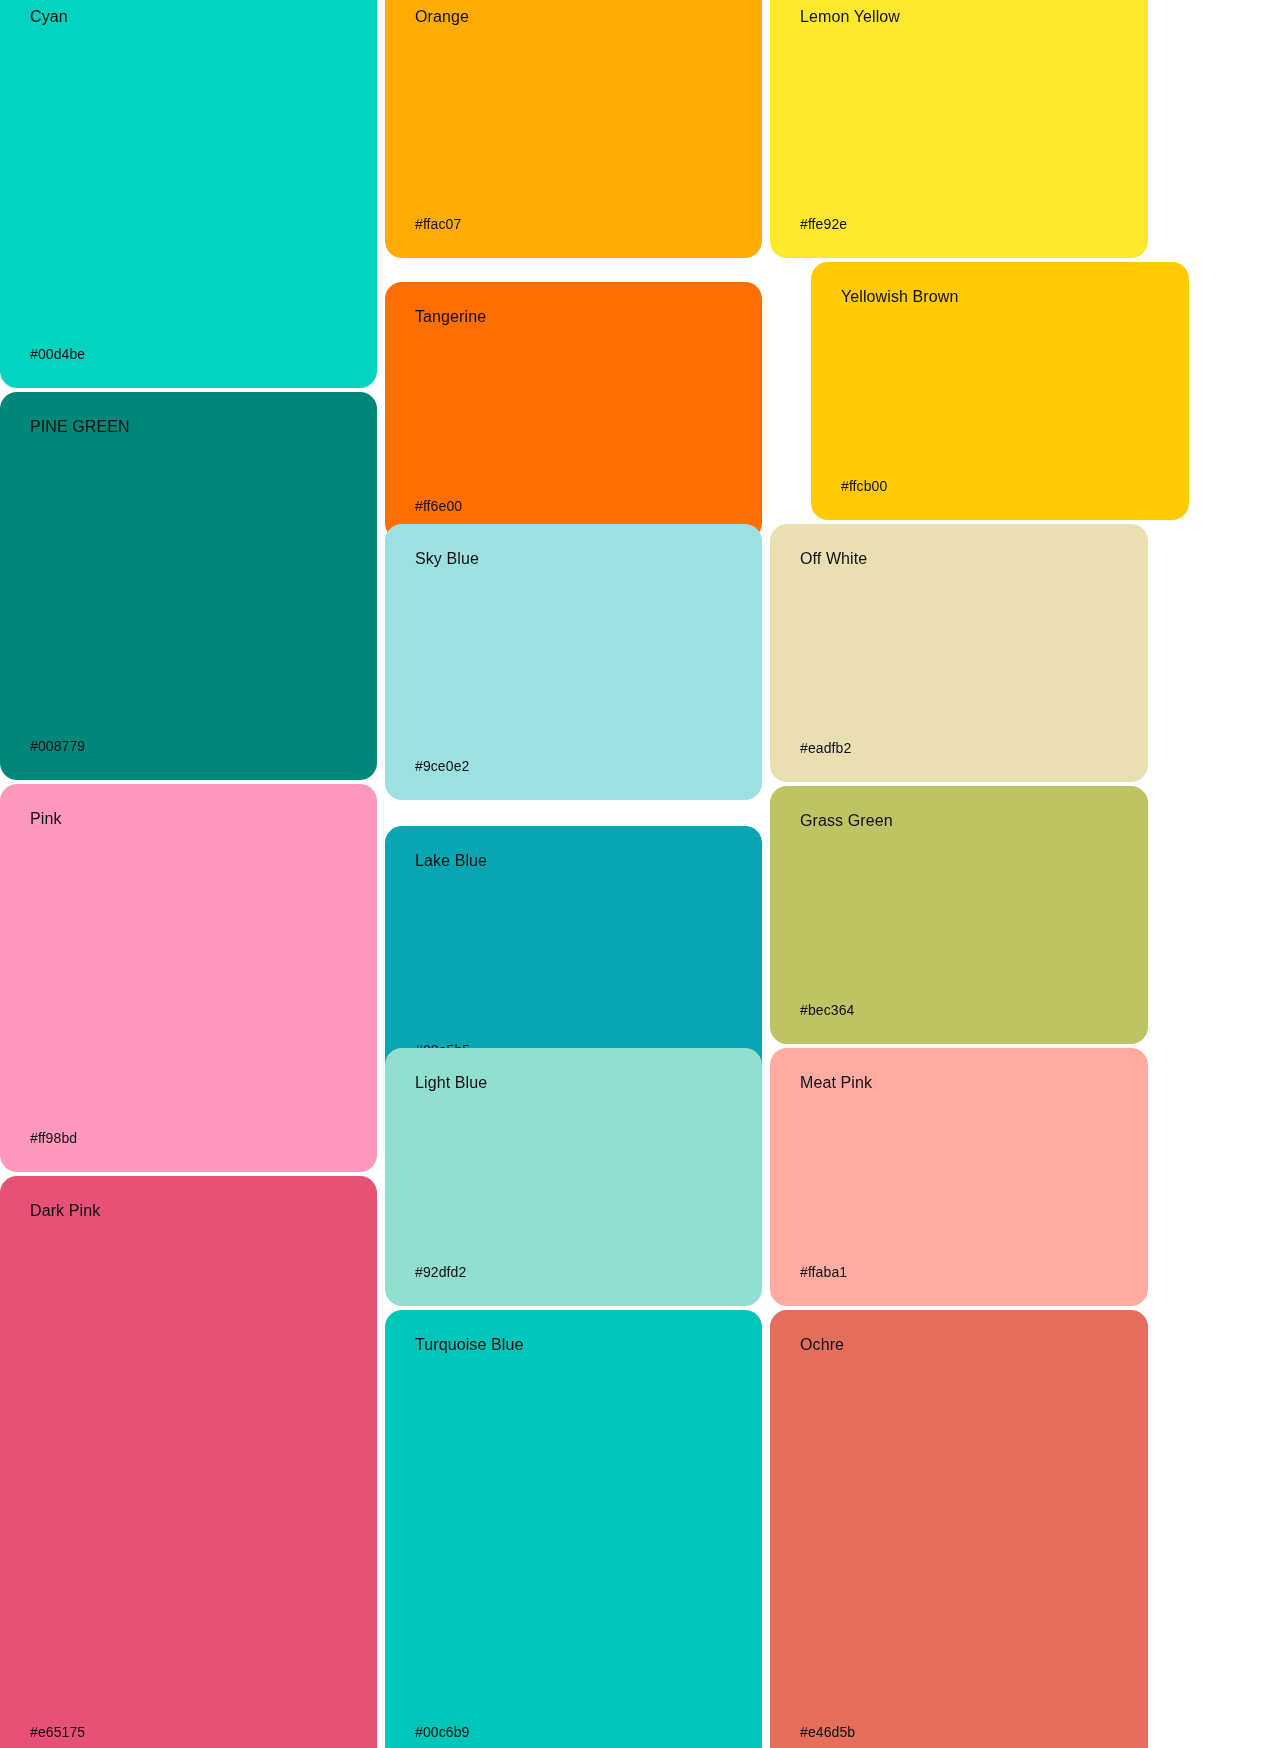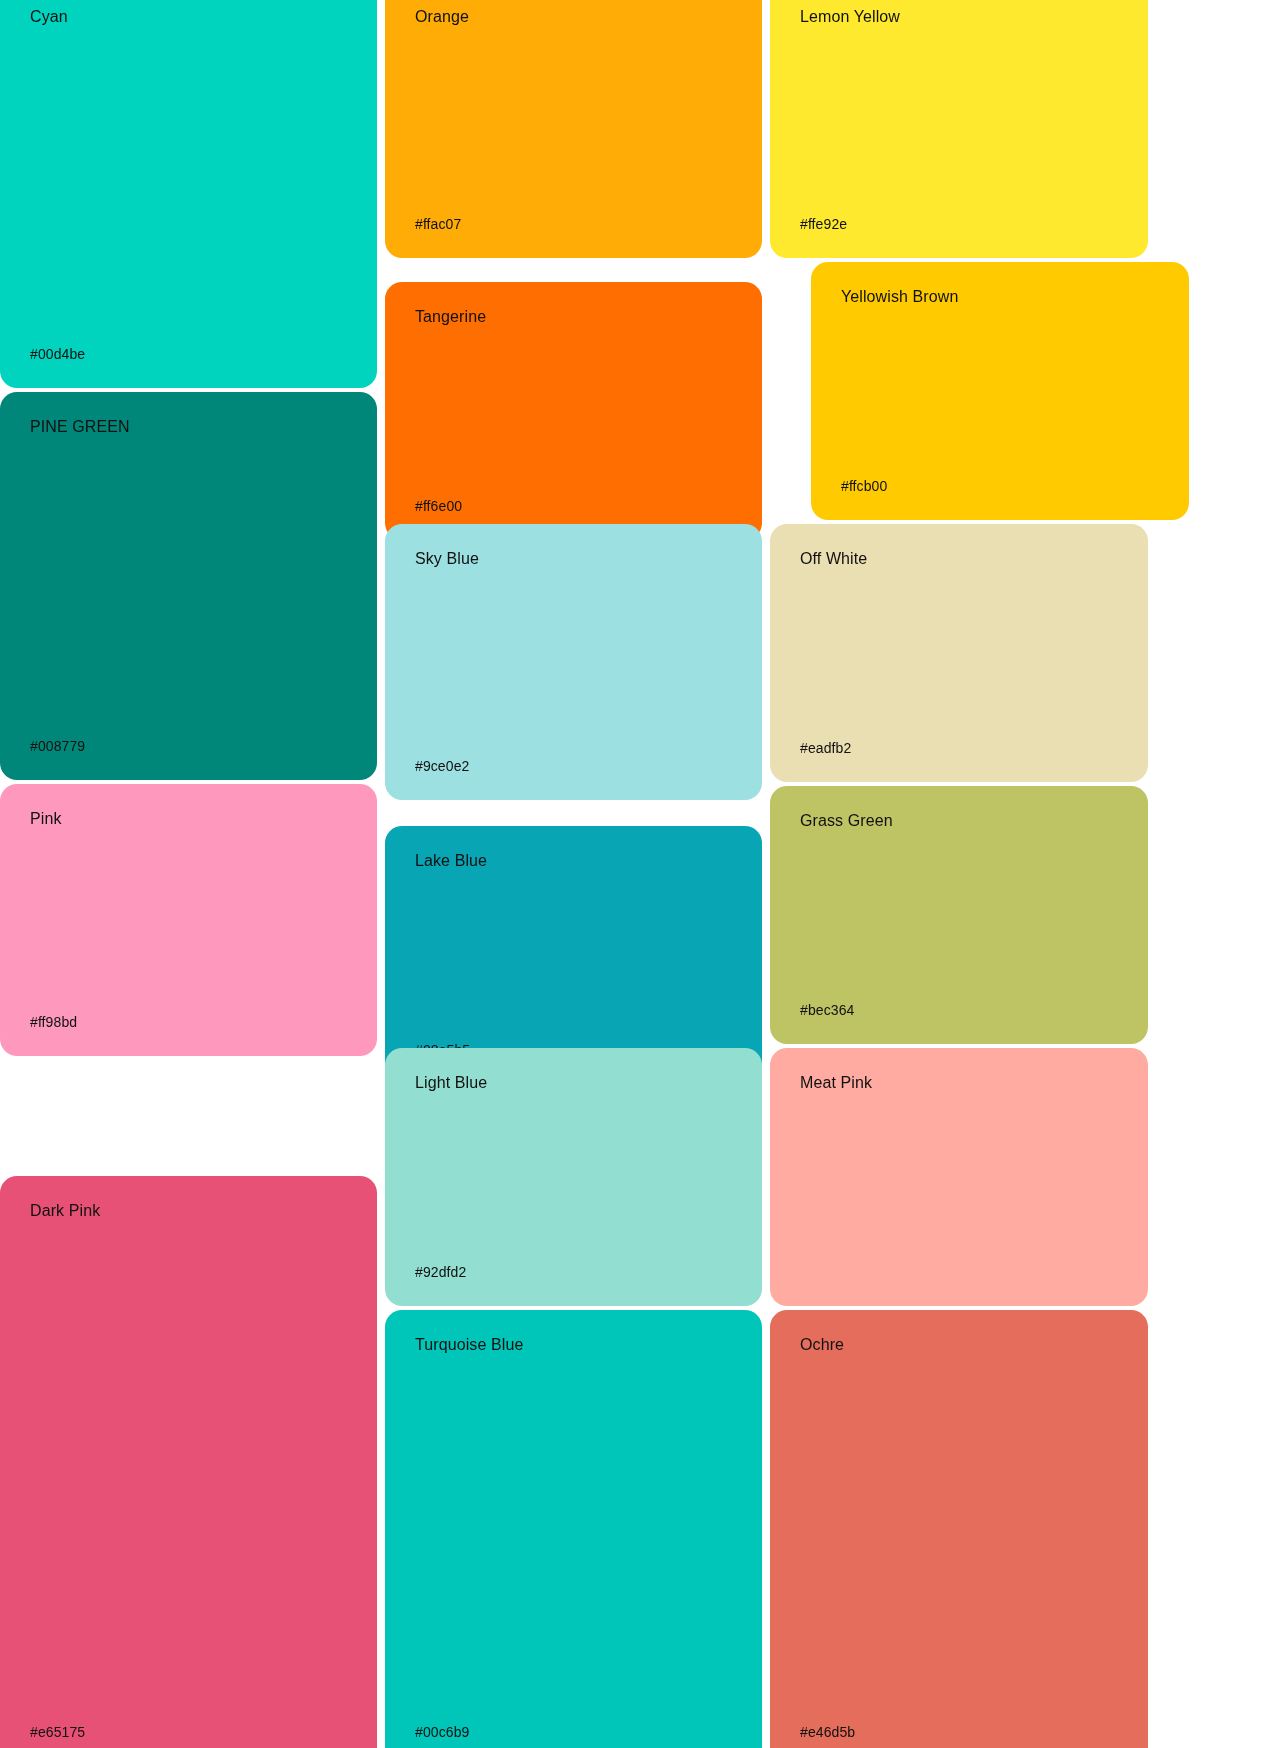--- a/index.html
+++ b/index.html
@@ -57,21 +57,21 @@
           <div class="sw-name">Cyan</div>
           <div class="sw-hex">#00d4be</div>
         </div>
       </div>
       <div class="swatch" style="left: 0px; top: 392px; width: 377px; height: 388px; background: rgb(0, 135, 121);">
         <div class="swatch-inner">
           <div class="sw-name">PINE GREEN</div>
           <div class="sw-hex">#008779</div>
         </div>
       </div>
-      <div class="swatch" style="left: 0px; top: 784px; width: 377px; height: 272px; background: rgb(255, 152, 189); padding-left: 48px;">
+      <div class="swatch" style="left: 0px; top: 784px; width: 377px; height: 388px; background: rgb(255, 152, 189); padding-left: 48px;">
         <div class="swatch-inner">
           <div class="sw-name">Pink</div>
           <div class="sw-hex">#ff98bd</div>
         </div>
       </div>
       <div class="swatch" style="left: 0px; top: 1176px; width: 377px; height: 590px; background: rgb(230, 81, 117);">
         <div class="swatch-inner">
           <div class="sw-name">Dark Pink</div>
           <div class="sw-hex">#e65175</div>
         </div>
@@ -136,20 +136,21 @@
       </div>
       <div class="swatch" style="left: 770px; top: 786px; width: 378px; height: 258px; background: rgb(190, 195, 100);">
         <div class="swatch-inner">
           <div class="sw-name">Grass Green</div>
           <div class="sw-hex">#bec364</div>
         </div>
       </div>
       <div class="swatch" style="left: 770px; top: 1048px; width: 378px; height: 258px; background: rgb(255, 171, 161);">
         <div class="swatch-inner">
           <div class="sw-name">Meat Pink</div>
+          <div class="sw-hex">#ffaba1</div>
         </div>
       </div>
       <div class="swatch" style="left: 770px; top: 1310px; width: 378px; height: 456px; background: rgb(228, 109, 91);">
         <div class="swatch-inner">
           <div class="sw-name">Ochre</div>
           <div class="sw-hex">#e46d5b</div>
         </div>
       </div>
     </div>
   </div>

